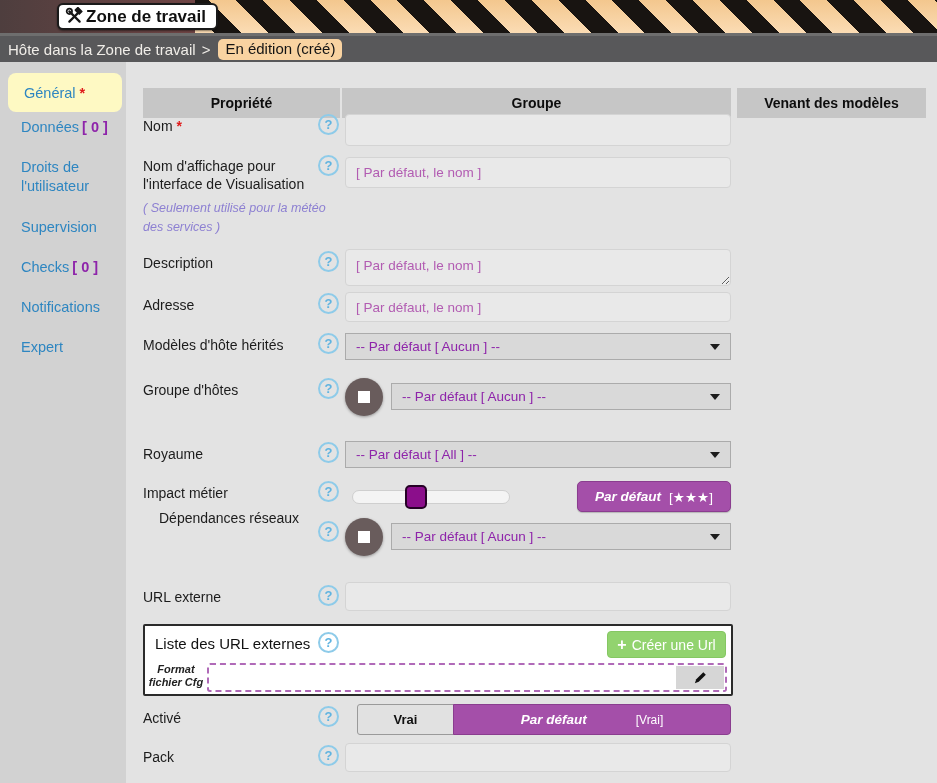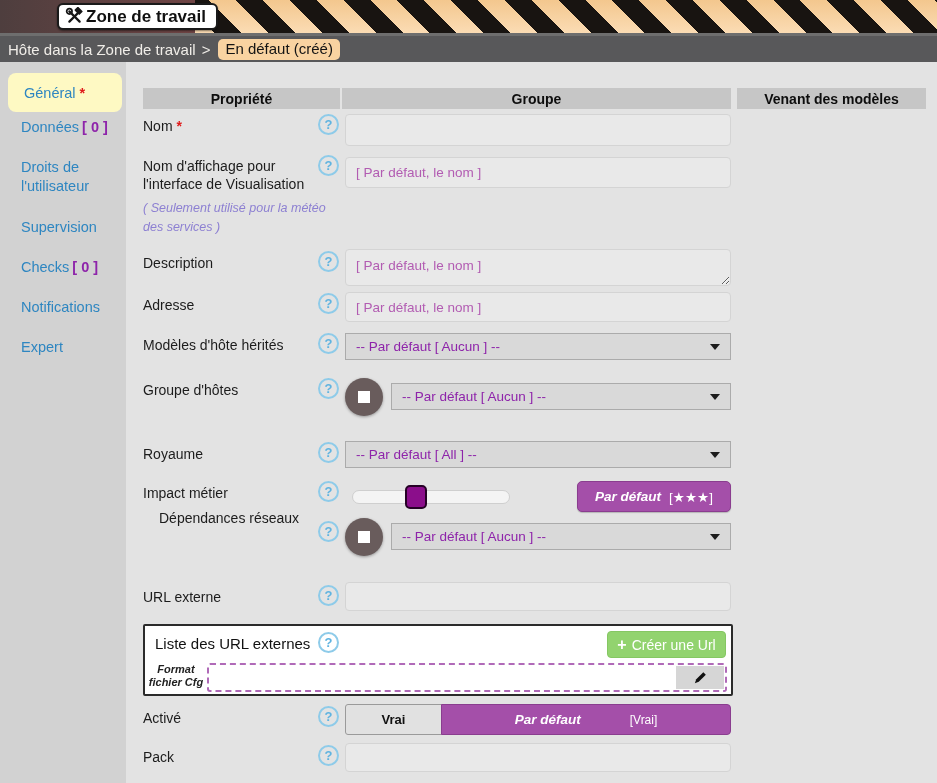--- a/index.html
+++ b/index.html
@@ -47,21 +47,21 @@
     font-size:14.5px; color:#2e86c1; cursor:pointer; box-sizing:border-box;
   }
   .side-item {
     position:absolute; left:21px; width:100px; font-size:14.5px; color:#2e86c1;
     line-height:1.3; cursor:pointer;
   }
   .count { color:#8e24aa; font-weight:bold; margin-left:3px; }
   .req { color:#e01b1b; font-weight:bold; margin-left:4px; }
   
   .th {
-    position:absolute; top:88px; height:21px; background:#c6c6c6;
+    position:absolute; top:88px; height:30px; background:#c6c6c6;
     color:#0d0d0d; font-weight:bold; font-size:14px;
     display:flex; align-items:center; justify-content:center;
   }
   
   .lbl { position:absolute; left:143px; font-size:14px; color:#1c1c1c; line-height:1.3; }
   .note { position:absolute; left:143px; width:186px; font-size:12.5px; font-style:italic; color:#8d80d2; line-height:1.55; }
   .help {
     position:absolute; left:318px; width:21px; height:21px; border-radius:50%;
     border:2px solid #8ecbe9; color:#5fb3e0; font-size:13px; font-weight:bold;
     display:flex; align-items:center; justify-content:center;
@@ -130,21 +130,21 @@
   }
   .pencil-btn {
     position:absolute; right:1px; top:1px; width:48px; height:23px;
     background:#d6d6d6; display:flex; align-items:center; justify-content:center; cursor:pointer;
   }
   
   .segs { position:absolute; left:345px; top:704px; width:386px; height:31px; display:flex; }
   .seg {
     border:1px solid #9a9a9a; background:#e1e1e1; color:#111;
     font-size:13px; font-weight:bold; display:flex; align-items:center; justify-content:center;
-    box-sizing:border-box; cursor:pointer;
+    box-sizing:border-box; cursor:pointer;margin-left:12px;
   }
   .seg.first { width:97px; border-radius:3px 0 0 3px; }
   .seg.mid   { width:97px; margin-left:-1px; }
   .seg-default {
     flex:1; margin-left:-1px; background:#a44fa9; border:1px solid #8a3d8f;
     color:#fff; display:flex; align-items:center; justify-content:center; gap:7px;
     border-radius:0 4px 4px 0; font-size:13.5px; cursor:pointer; box-sizing:border-box;
   }
   .seg-default .it { font-style:italic; font-weight:bold; }
   .seg-default .val { font-size:12px;padding-left:42px; }
@@ -167,21 +167,21 @@
           <circle cx="5.5" cy="5.5" r="3.4" fill="none" stroke="#151515" stroke-width="2.2"></circle>
         </svg>
       </span>
       <span>Zone de travail</span>
     </div>
   </div>
 
   <div class="crumb">
     <span>Hôte dans la Zone de travail</span>
     <span style="margin-left:6px;">&gt;</span>
-    <span class="badge">En défaut (créé)</span>
+    <span class="badge">En édition (créé)</span>
   </div>
 
   <div class="sidebar">
     <div class="tab-active">
       <span>Général</span>
       <span class="req">*</span>
     </div>
     <div class="side-item" style="top:56px;">
       <span>Données</span><span class="count">[ 0 ]</span>
     </div>

